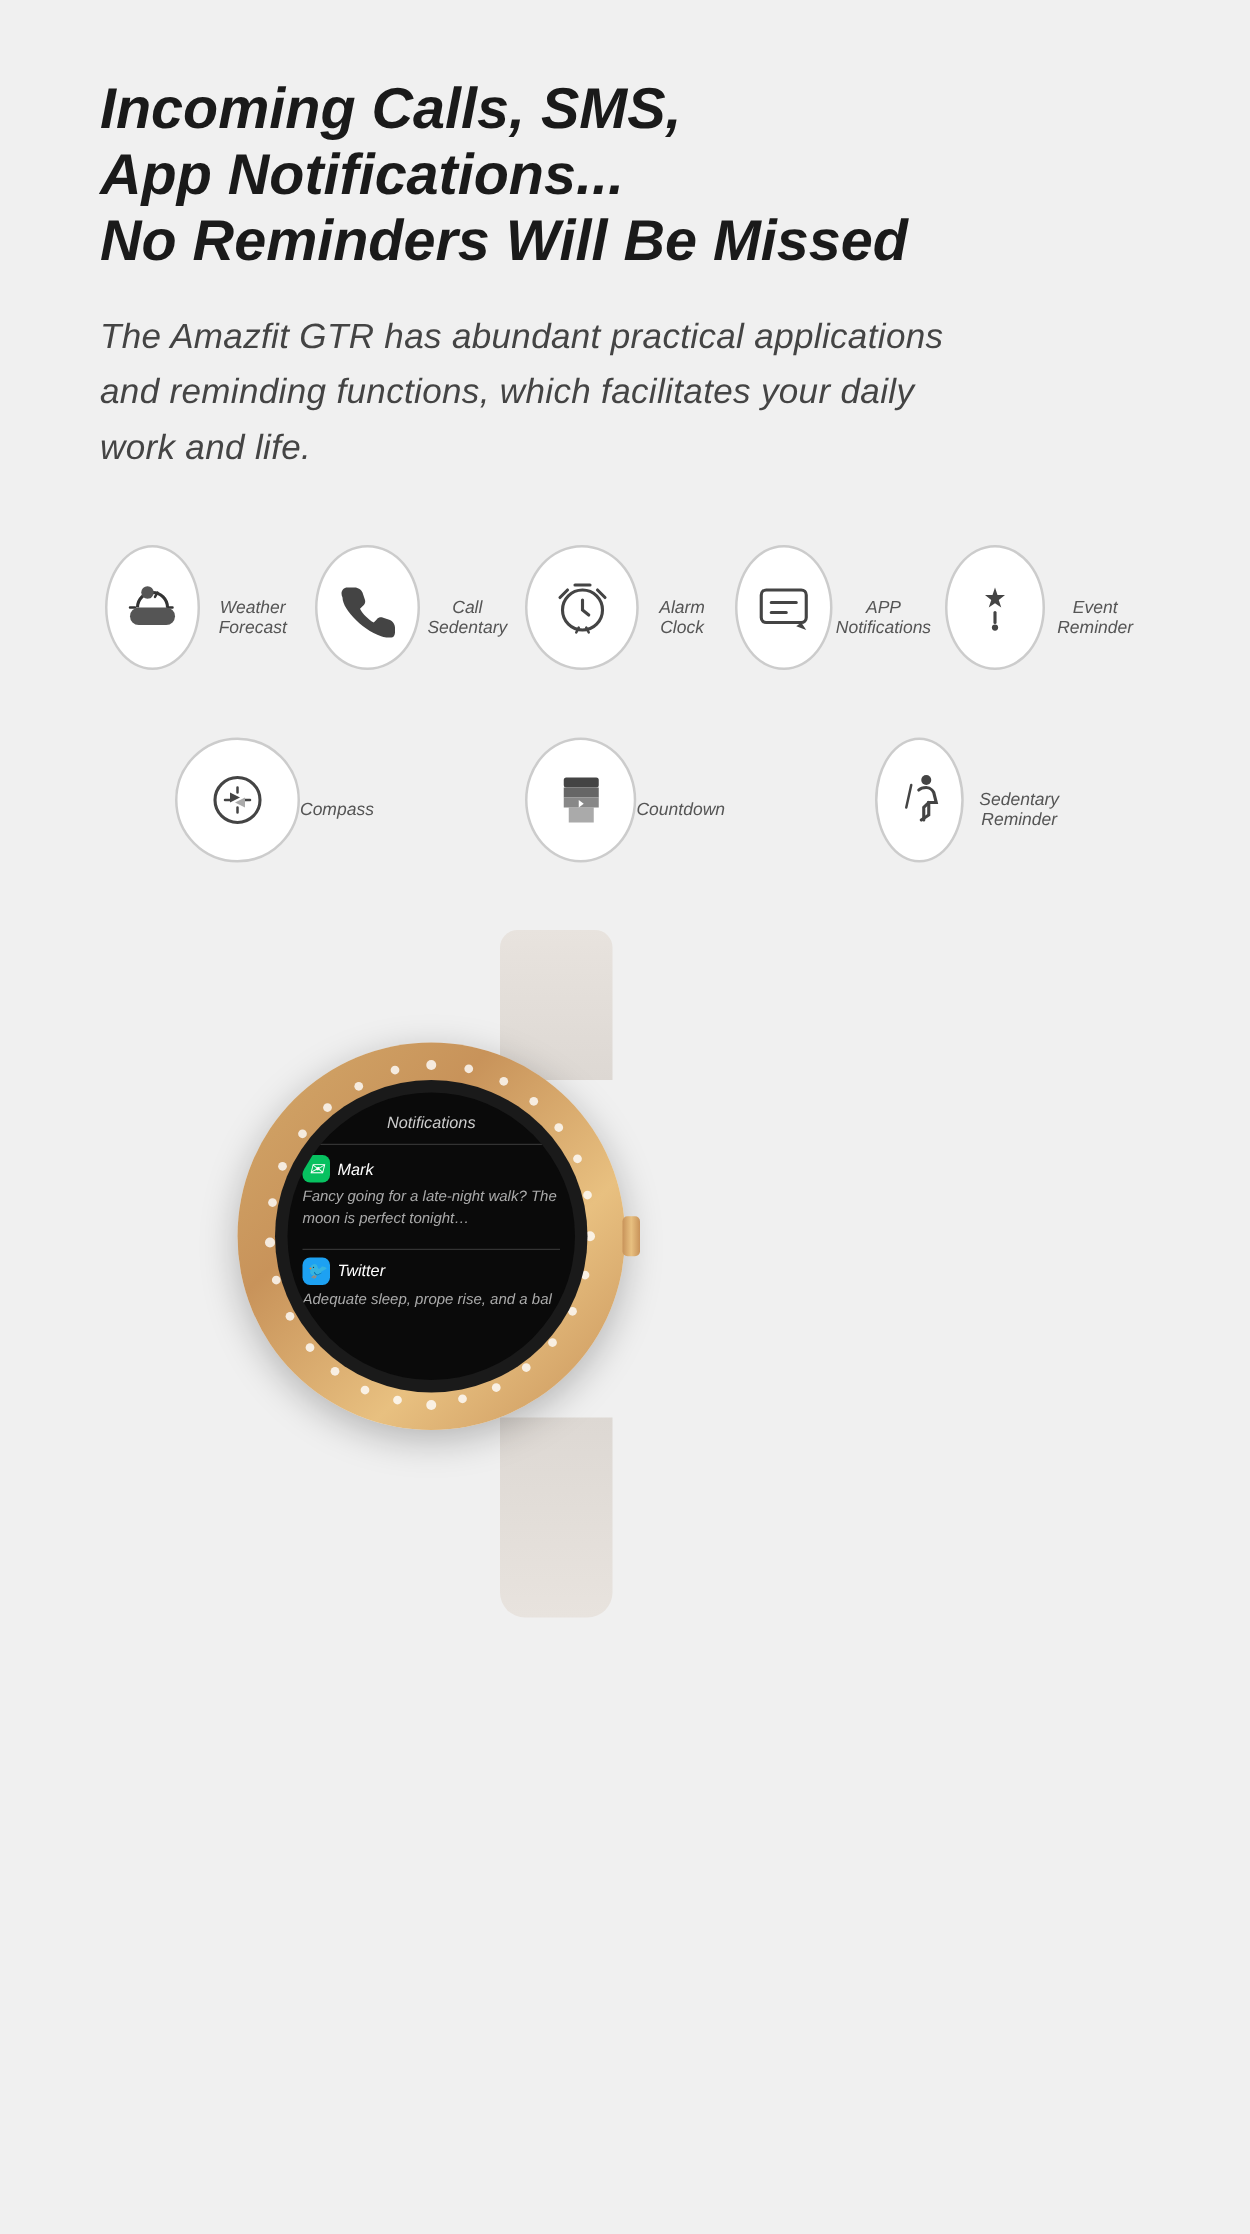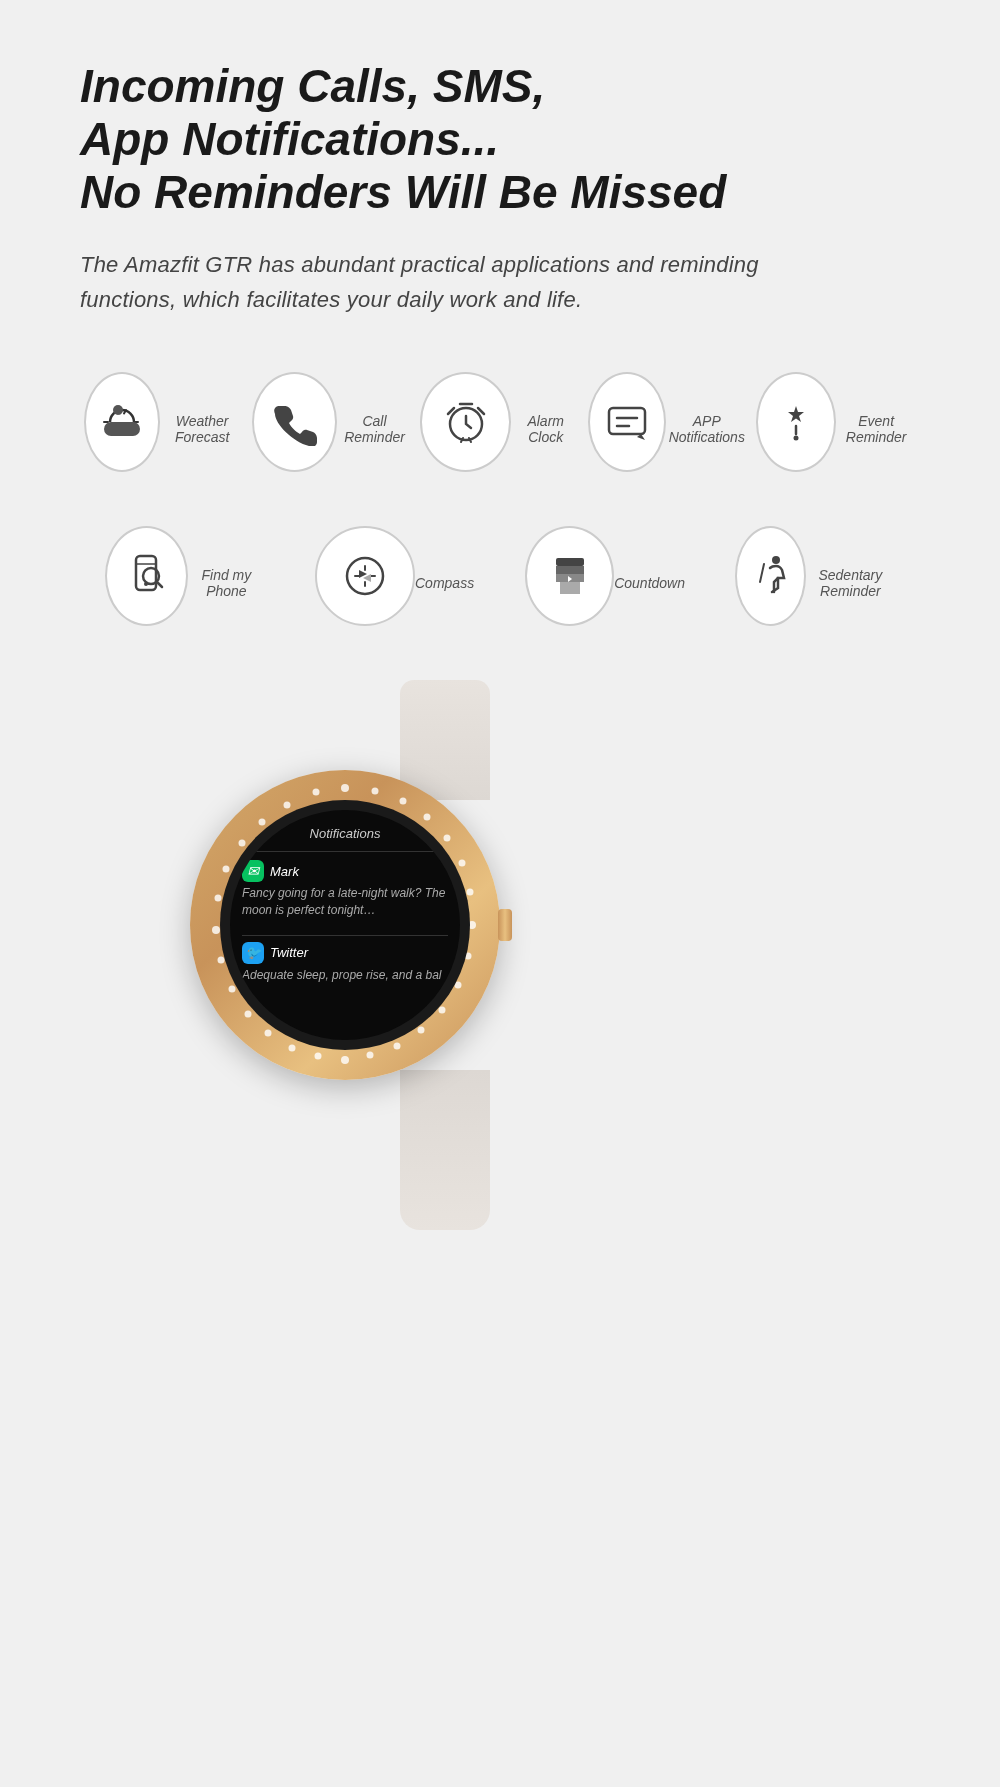--- a/index.html
+++ b/index.html
@@ -15,21 +15,21 @@
       font-style: italic;
     }
     .headline {
       font-size: 46px;
       font-weight: 700;
       color: #1a1a1a;
       line-height: 1.15;
       margin-bottom: 28px;
     }
     .description {
-      font-size: 22px;
+      font-size: 28px;
       color: #444;
       line-height: 1.6;
       max-width: 700px;
       margin-bottom: 55px;
       letter-spacing: 0.01em;
     }
     .feature-row {
       display: flex;
       width: 100%;
       justify-content: space-around;
@@ -202,21 +202,21 @@
       </div>
       <span class="feature-label">Weather Forecast</span>
     </div>
 
     <div class="feature-item">
       <div class="icon-circle">
         <svg width="48" height="48" viewBox="0 0 48 48" fill="none">
           <path d="M14 8c0 0 4 0 6 4l2 6c0 0 1 3-2 5l-2 2c2 4 7 9 11 11l2-2c2-3 5-2 5-2l6 2c4 2 4 6 4 6v4c0 4-4 6-8 4C22 44 4 26 4 16c-2-4 0-8 4-8h6z" fill="#444"></path>
         </svg>
       </div>
-      <span class="feature-label">Call Reminder</span>
+      <span class="feature-label">Call Sedentary</span>
     </div>
 
     <div class="feature-item">
       <div class="icon-circle">
         <svg width="52" height="52" viewBox="0 0 52 52" fill="none">
           <circle cx="26" cy="28" r="16" stroke="#444" stroke-width="2.5" fill="none"></circle>
           <path d="M26 20v8l5 4" stroke="#444" stroke-width="2.5" stroke-linecap="round"></path>
           <path d="M14 12l-6 6M38 12l6 6" stroke="#444" stroke-width="2.5" stroke-linecap="round"></path>
           <path d="M20 8h12" stroke="#444" stroke-width="2.5" stroke-linecap="round"></path>
           <path d="M23 42l-2 4M29 42l2 4" stroke="#444" stroke-width="2" stroke-linecap="round"></path>
@@ -243,32 +243,20 @@
           <path d="M26 30v8" stroke="#444" stroke-width="2.5" stroke-linecap="round"></path>
           <circle cx="26" cy="42" r="2.5" fill="#444"></circle>
         </svg>
       </div>
       <span class="feature-label">Event Reminder</span>
     </div>
   </div>
 
   <div class="feature-row">
 
-    <div class="feature-item">
-      <div class="icon-circle">
-        <svg width="52" height="52" viewBox="0 0 52 52" fill="none">
-          <rect x="16" y="6" width="20" height="34" rx="4" stroke="#444" stroke-width="2.5" fill="none"></rect>
-          <circle cx="26" cy="34" r="2" fill="#444"></circle>
-          <circle cx="31" cy="26" r="8" stroke="#444" stroke-width="2.5" fill="none"></circle>
-          <path d="M37 32l5 5" stroke="#444" stroke-width="2.5" stroke-linecap="round"></path>
-          <path d="M16 14h20" stroke="#444" stroke-width="1.5"></path>
-        </svg>
-      </div>
-      <span class="feature-label">Find my Phone</span>
-    </div>
 
     <div class="feature-item">
       <div class="icon-circle">
         <svg width="52" height="52" viewBox="0 0 52 52" fill="none">
           <circle cx="26" cy="26" r="18" stroke="#444" stroke-width="2.5" fill="none"></circle>
           <path d="M26 16v4M26 32v4M16 26h4M32 26h4" stroke="#444" stroke-width="2" stroke-linecap="round"></path>
           <path d="M20 20l8 4-8 4z" fill="#444"></path>
           <path d="M32 32l-8-4 8-4z" fill="#aaa"></path>
         </svg>
       </div>

